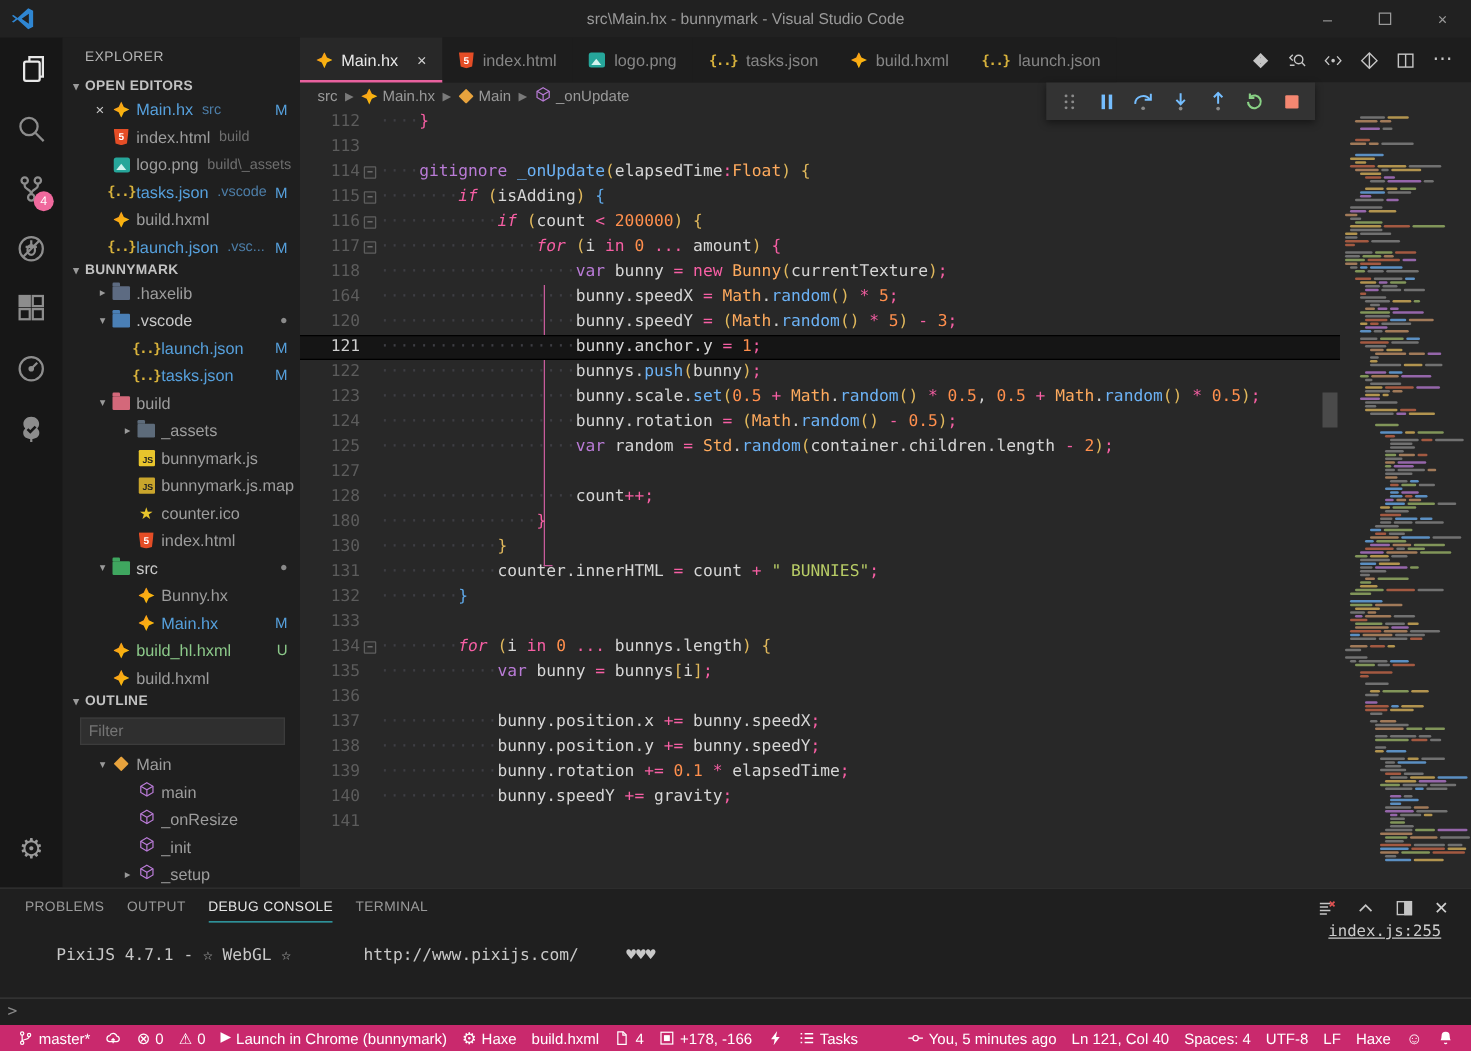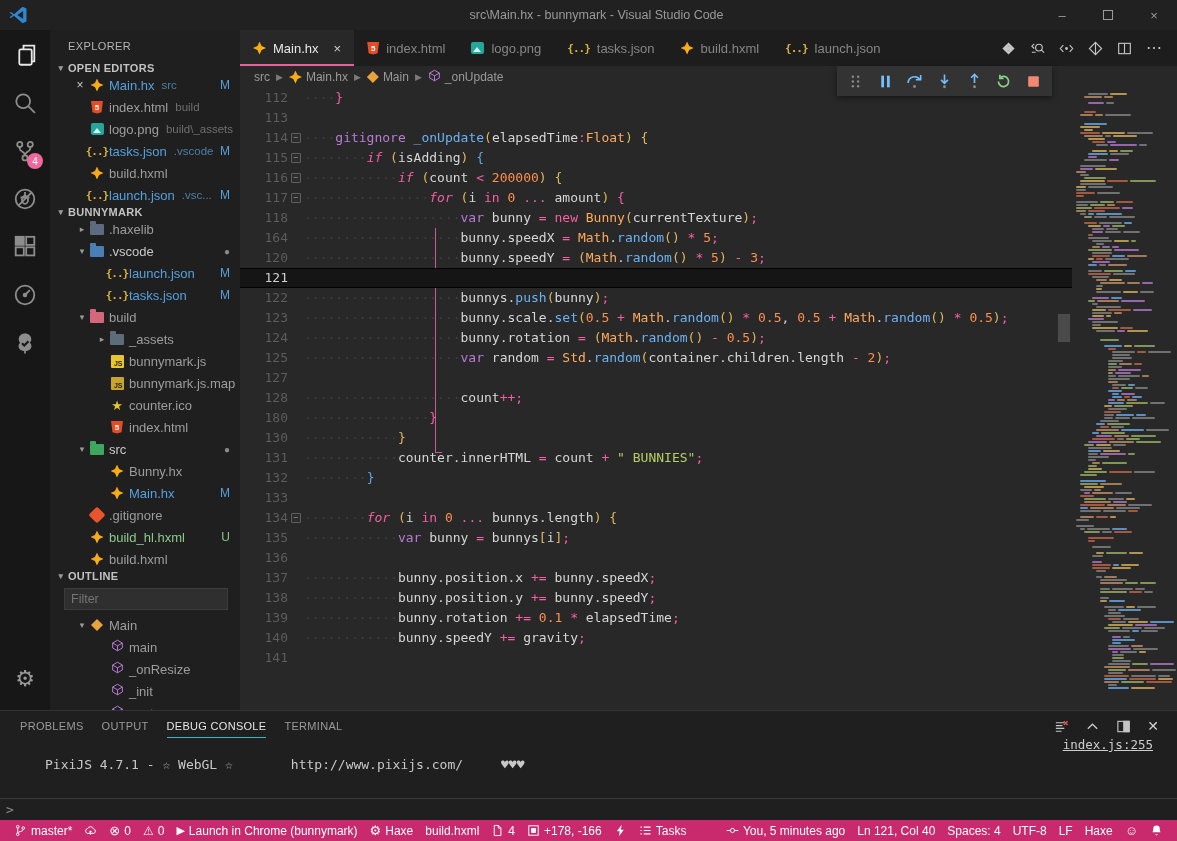--- a/index.html
+++ b/index.html
@@ -354,27 +354,20 @@
             <span class="tw"></span>
             <span class="ic fic">
               <span class="i-haxe"></span>
             </span>
             <span class="lbl mod">Main.hx</span>
             <span class="badge ">M</span>
           </div>
           <div class="row" style="padding-left: 26px;">
             <span class="tw"></span>
             <span class="ic fic">
-              <span class="i-git"></span>
-            </span>
-            <span class="lbl ">.gitignore</span>
-          </div>
-          <div class="row" style="padding-left: 26px;">
-            <span class="tw"></span>
-            <span class="ic fic">
               <span class="i-haxe"></span>
             </span>
             <span class="lbl untracked">build_hl.hxml</span>
             <span class="badge u">U</span>
           </div>
           <div class="row" style="padding-left: 26px;">
             <span class="tw"></span>
             <span class="ic fic">
               <span class="i-haxe"></span>
             </span>
@@ -598,20 +591,21 @@
               <span class="ct"><span class="tk-ws">····················</span><span class="tk-id">bunny</span><span class="tk-punc">.</span><span class="tk-id">speedX </span><span class="tk-op">= </span><span class="tk-type">Math</span><span class="tk-punc">.</span><span class="tk-fn">random</span><span class="tk-brY">()</span><span class="tk-op"> * </span><span class="tk-num">5</span><span class="tk-op">;</span></span>
             </div>
             <div class="cl">
               <span class="ln">120</span>
               <span class="foldc"></span>
               <span class="ct"><span class="tk-ws">····················</span><span class="tk-id">bunny</span><span class="tk-punc">.</span><span class="tk-id">speedY </span><span class="tk-op">= </span><span class="tk-brY">(</span><span class="tk-type">Math</span><span class="tk-punc">.</span><span class="tk-fn">random</span><span class="tk-brY">()</span><span class="tk-op"> * </span><span class="tk-num">5</span><span class="tk-brY">)</span><span class="tk-op"> - </span><span class="tk-num">3</span><span class="tk-op">;</span></span>
             </div>
             <div class="cl cur">
               <span class="ln">121</span>
               <span class="foldc"></span>
+              <span class="ct"><span class="tk-ws">····················</span><span class="tk-id">bunny</span><span class="tk-punc">.</span><span class="tk-id">anchor</span><span class="tk-punc">.</span><span class="tk-id">y </span><span class="tk-op">= </span><span class="tk-num">1</span><span class="tk-op">;</span></span>
             </div>
             <div class="cl">
               <span class="ln">122</span>
               <span class="foldc"></span>
               <span class="ct"><span class="tk-ws">····················</span><span class="tk-id">bunnys</span><span class="tk-punc">.</span><span class="tk-fn">push</span><span class="tk-brY">(</span><span class="tk-id">bunny</span><span class="tk-brY">)</span><span class="tk-op">;</span></span>
             </div>
             <div class="cl">
               <span class="ln">123</span>
               <span class="foldc"></span>
               <span class="ct"><span class="tk-ws">····················</span><span class="tk-id">bunny</span><span class="tk-punc">.</span><span class="tk-id">scale</span><span class="tk-punc">.</span><span class="tk-fn">set</span><span class="tk-brY">(</span><span class="tk-num">0.5</span><span class="tk-op"> + </span><span class="tk-type">Math</span><span class="tk-punc">.</span><span class="tk-fn">random</span><span class="tk-brY">()</span><span class="tk-op"> * </span><span class="tk-num">0.5</span><span class="tk-punc">, </span><span class="tk-num">0.5</span><span class="tk-op"> + </span><span class="tk-type">Math</span><span class="tk-punc">.</span><span class="tk-fn">random</span><span class="tk-brY">()</span><span class="tk-op"> * </span><span class="tk-num">0.5</span><span class="tk-brY">)</span><span class="tk-op">;</span></span>

